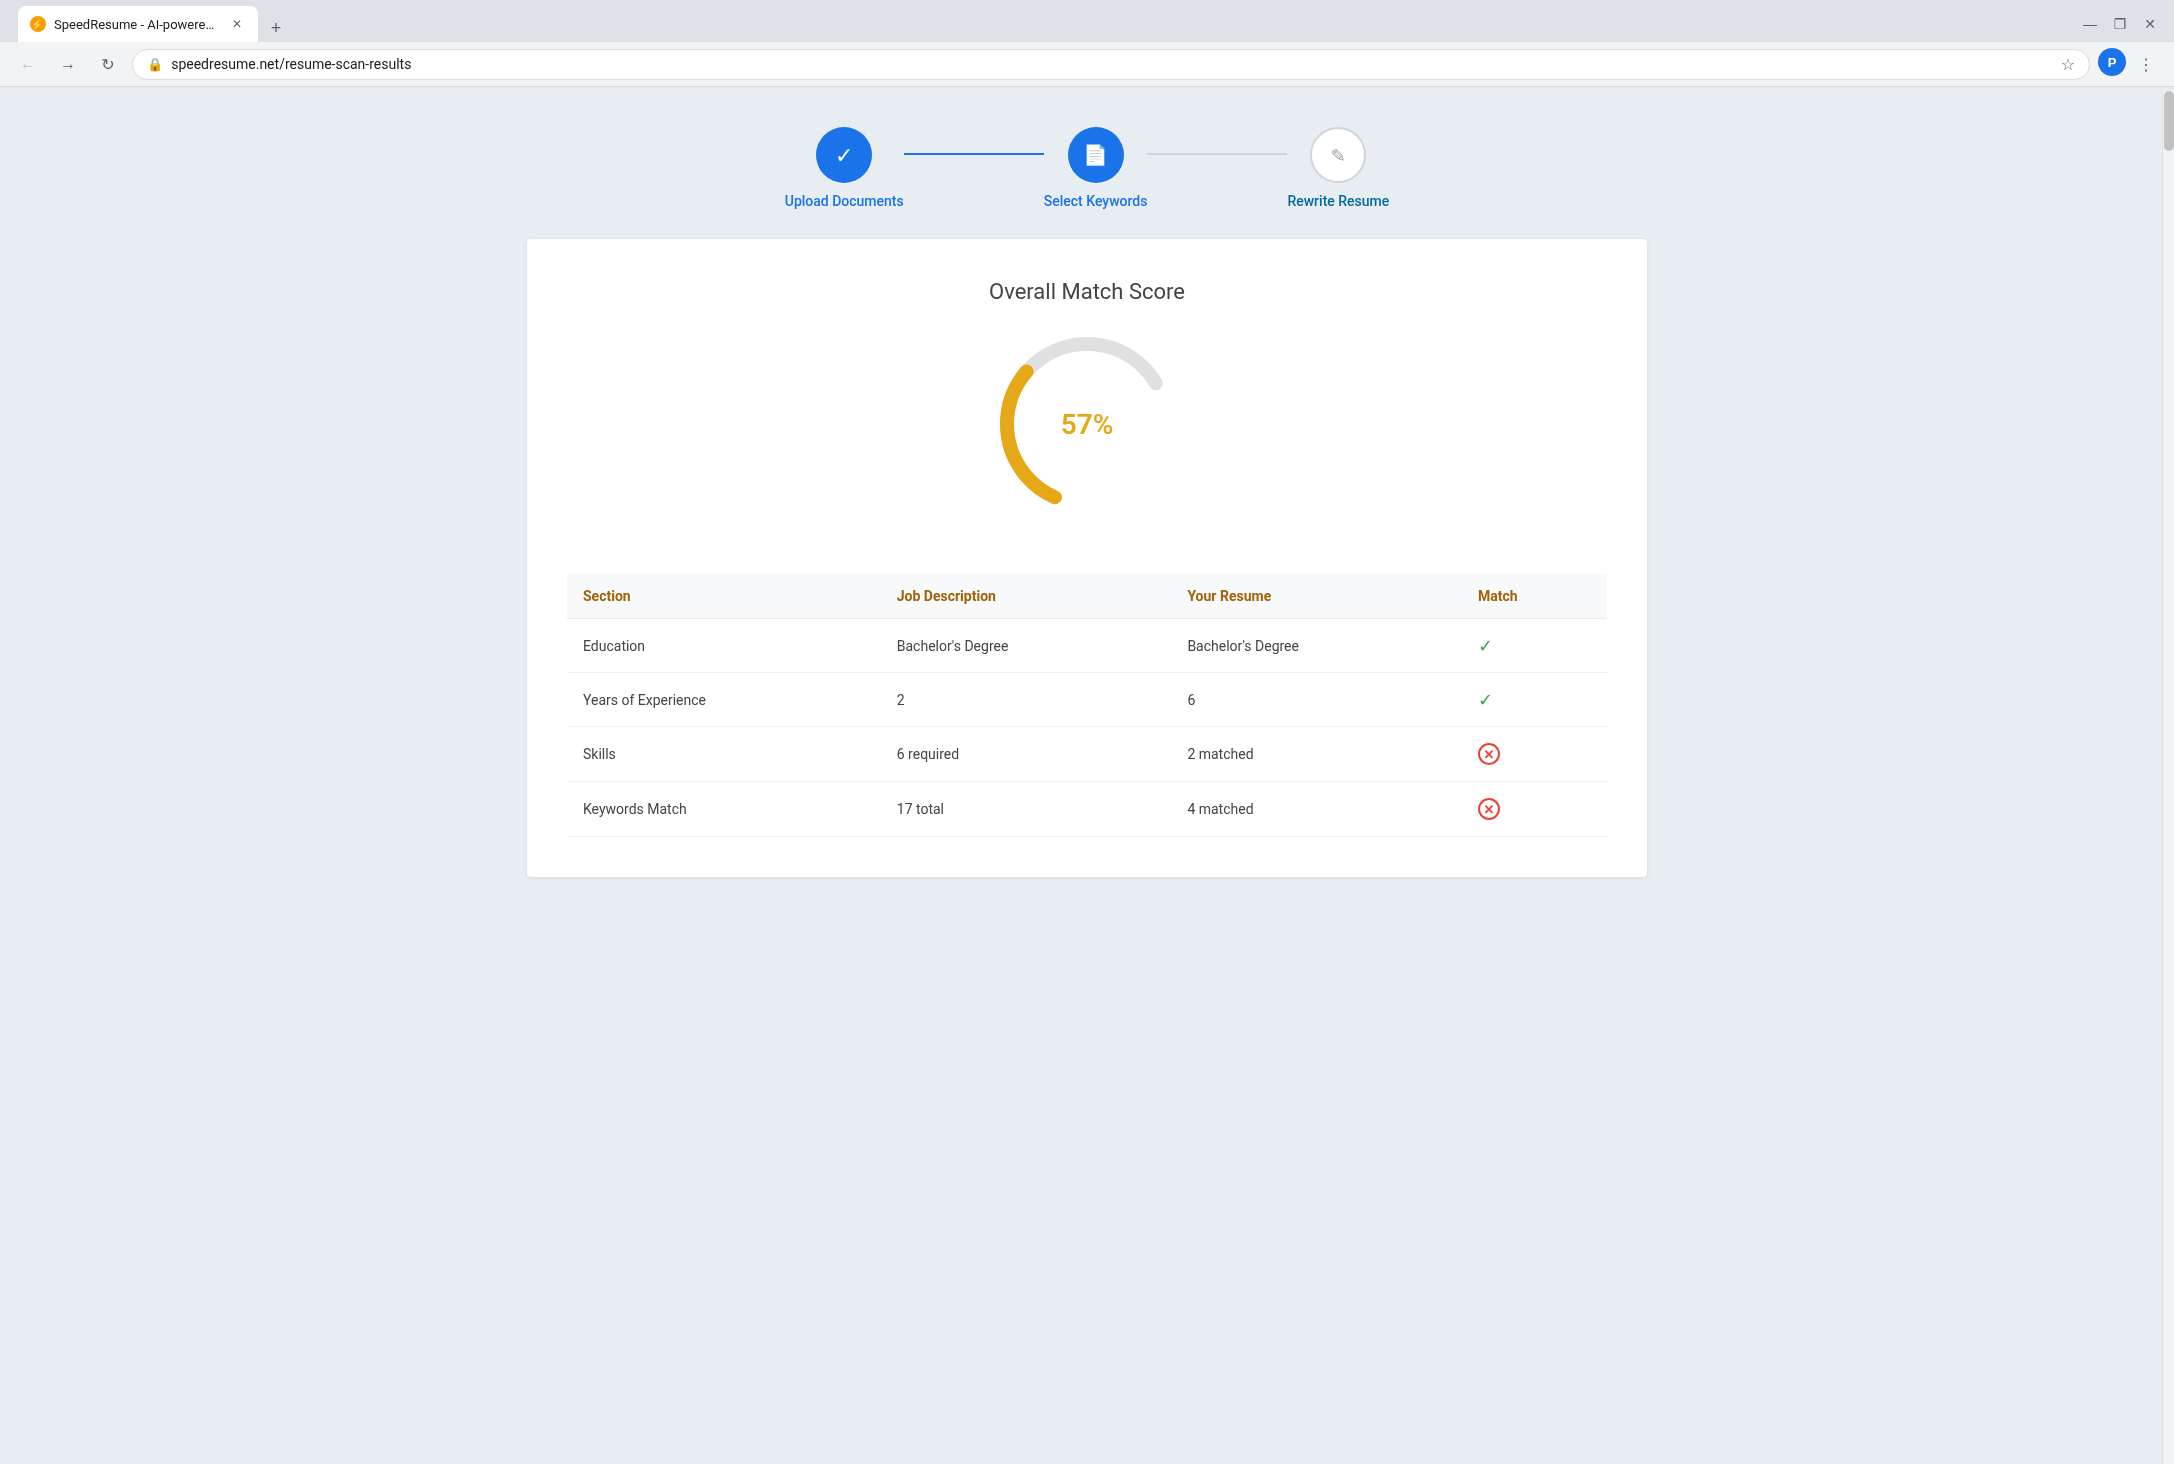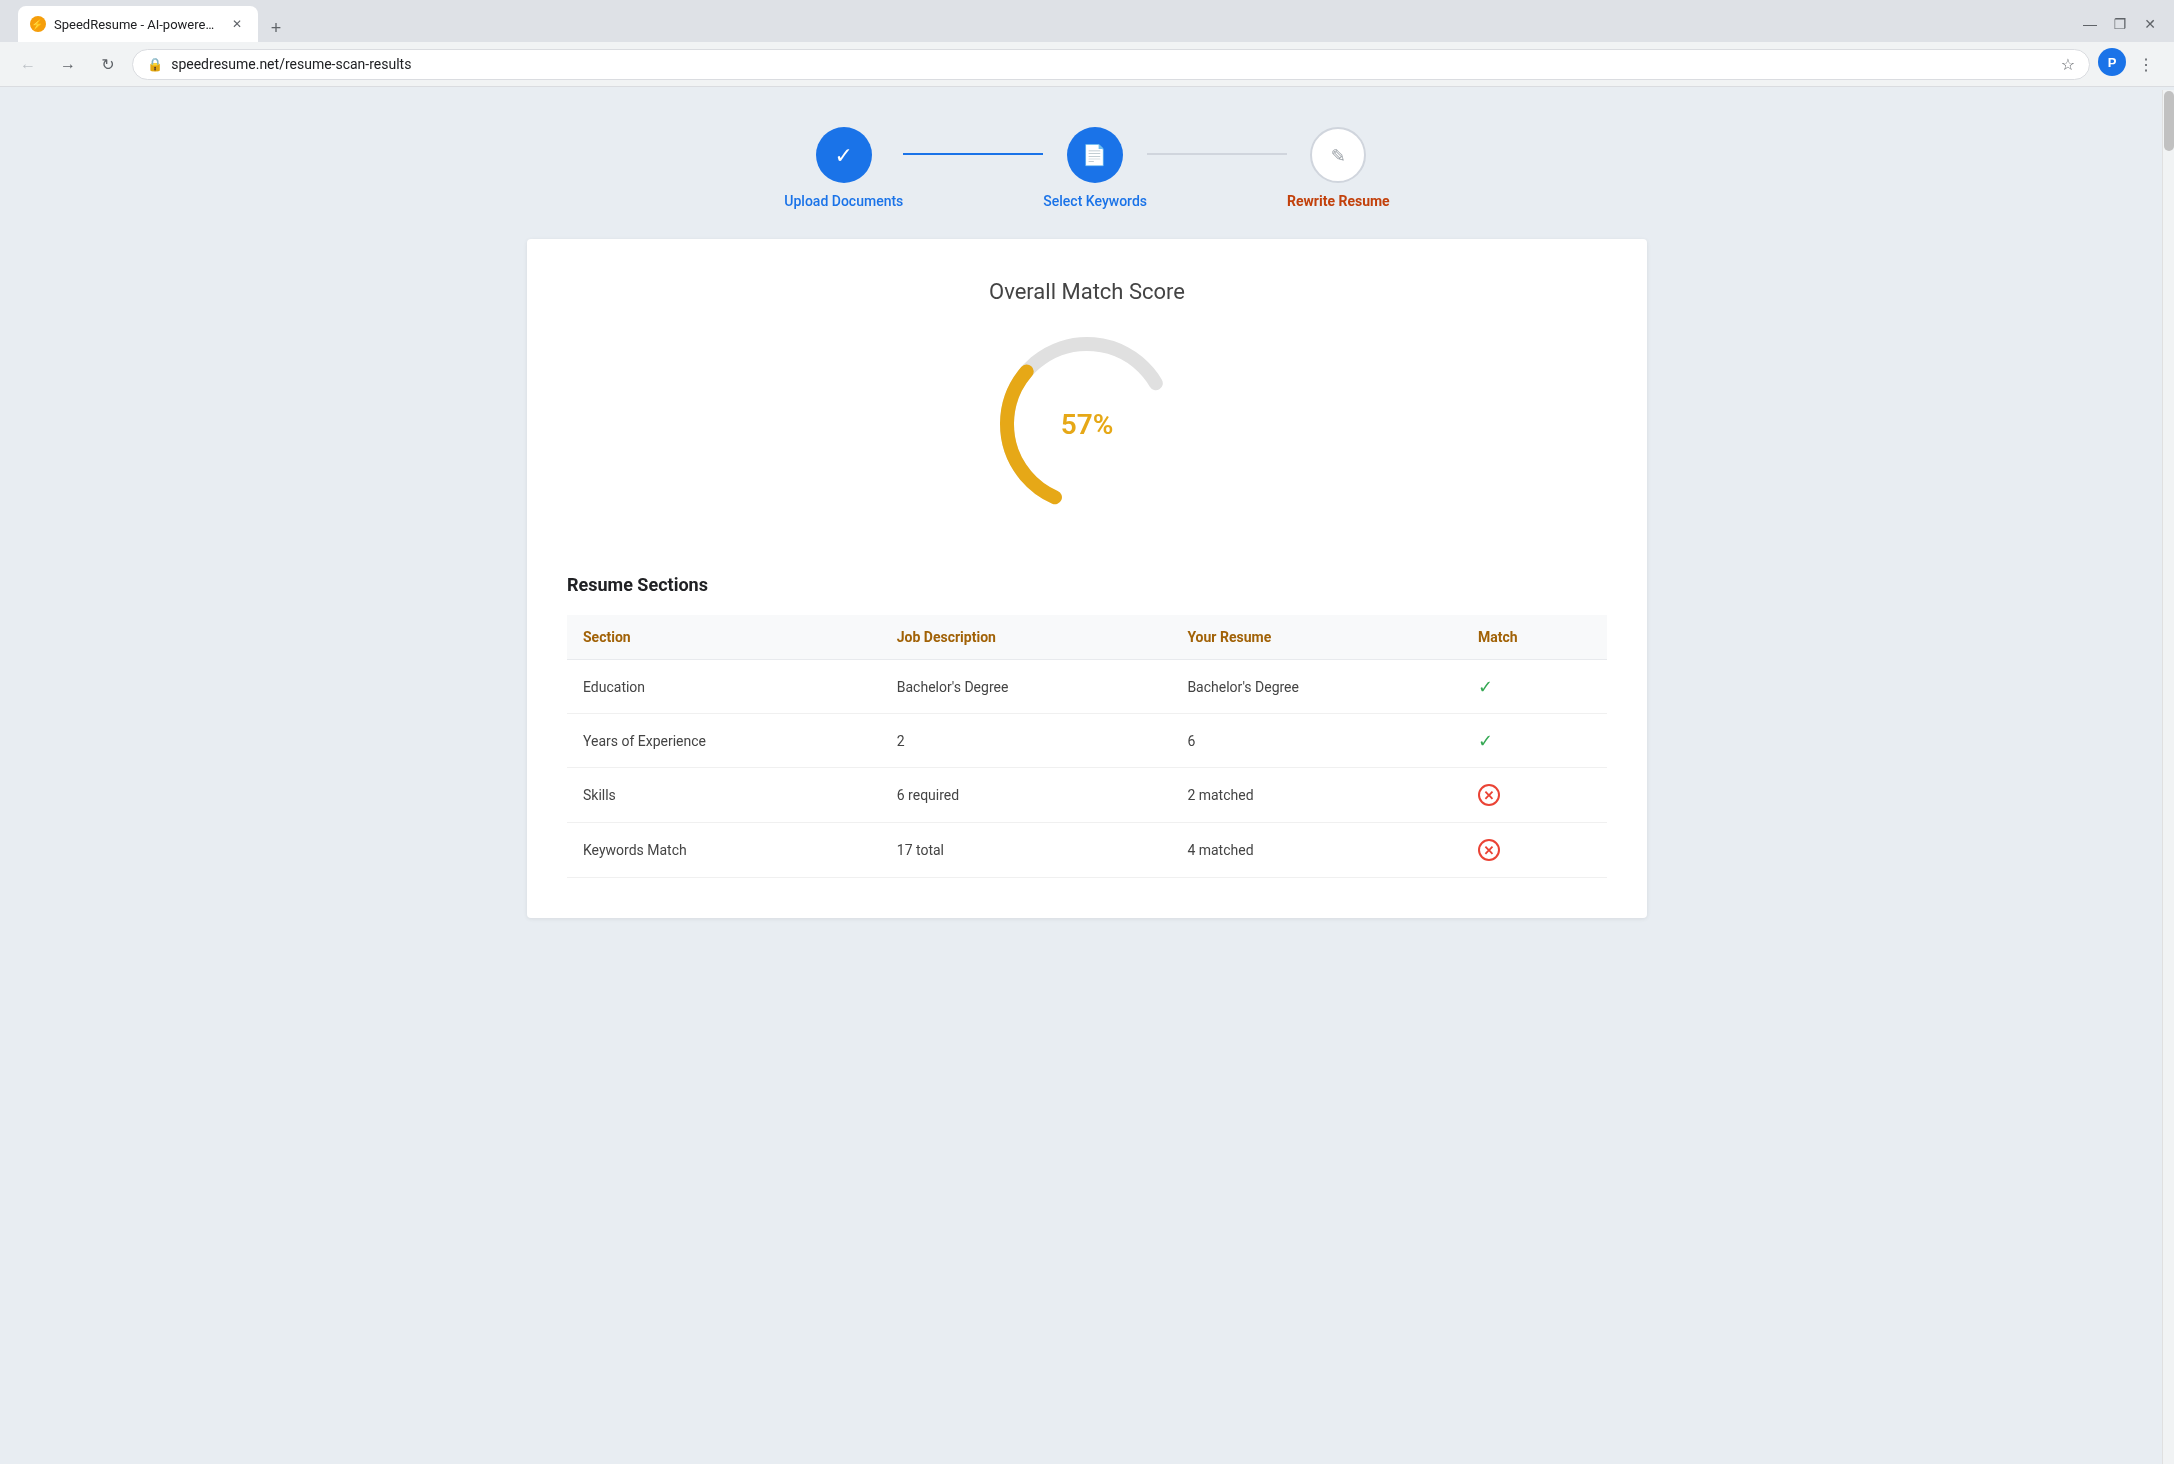--- a/index.html
+++ b/index.html
@@ -218,21 +218,21 @@
     .step-circle.inactive {
       background: #fff;
       border: 2px solid #d0d5dd;
       color: #9aa0a6;
     }
     .step-label {
       font-size: 14px;
       font-weight: 500;
     }
     .step-label.active { color: #1a73e8; }
-    .step-label.inactive { color: #c2410c; font-weight: bold; }
+    .step-label.inactive { color: #0369a1; }
     .step-line {
       width: 140px;
       height: 2px;
       margin-bottom: 28px;
     }
     .step-line.active { background: #1a73e8; }
     .step-line.inactive { background: #d0d5dd; }
 
     
     .main-card {
@@ -402,21 +402,20 @@
 
           <circle cx="100" cy="100" r="80" fill="none" stroke="#e0e0e0" stroke-width="14" stroke-dasharray="352" stroke-dashoffset="88" stroke-linecap="round"></circle>
 
           <circle cx="100" cy="100" r="80" fill="none" stroke="#e6a817" stroke-width="14" stroke-dasharray="352" stroke-dashoffset="239" stroke-linecap="round"></circle>
         </svg>
         <div class="gauge-text">57%</div>
       </div>
     </div>
 
     <div class="resume-sections">
-      <h3 class="sections-title">Resume Sections</h3>
       <table class="sections-table">
         <thead>
           <tr>
             <th>Section</th>
             <th>Job Description</th>
             <th>Your Resume</th>
             <th>Match</th>
           </tr>
         </thead>
         <tbody id="sections-tbody">

